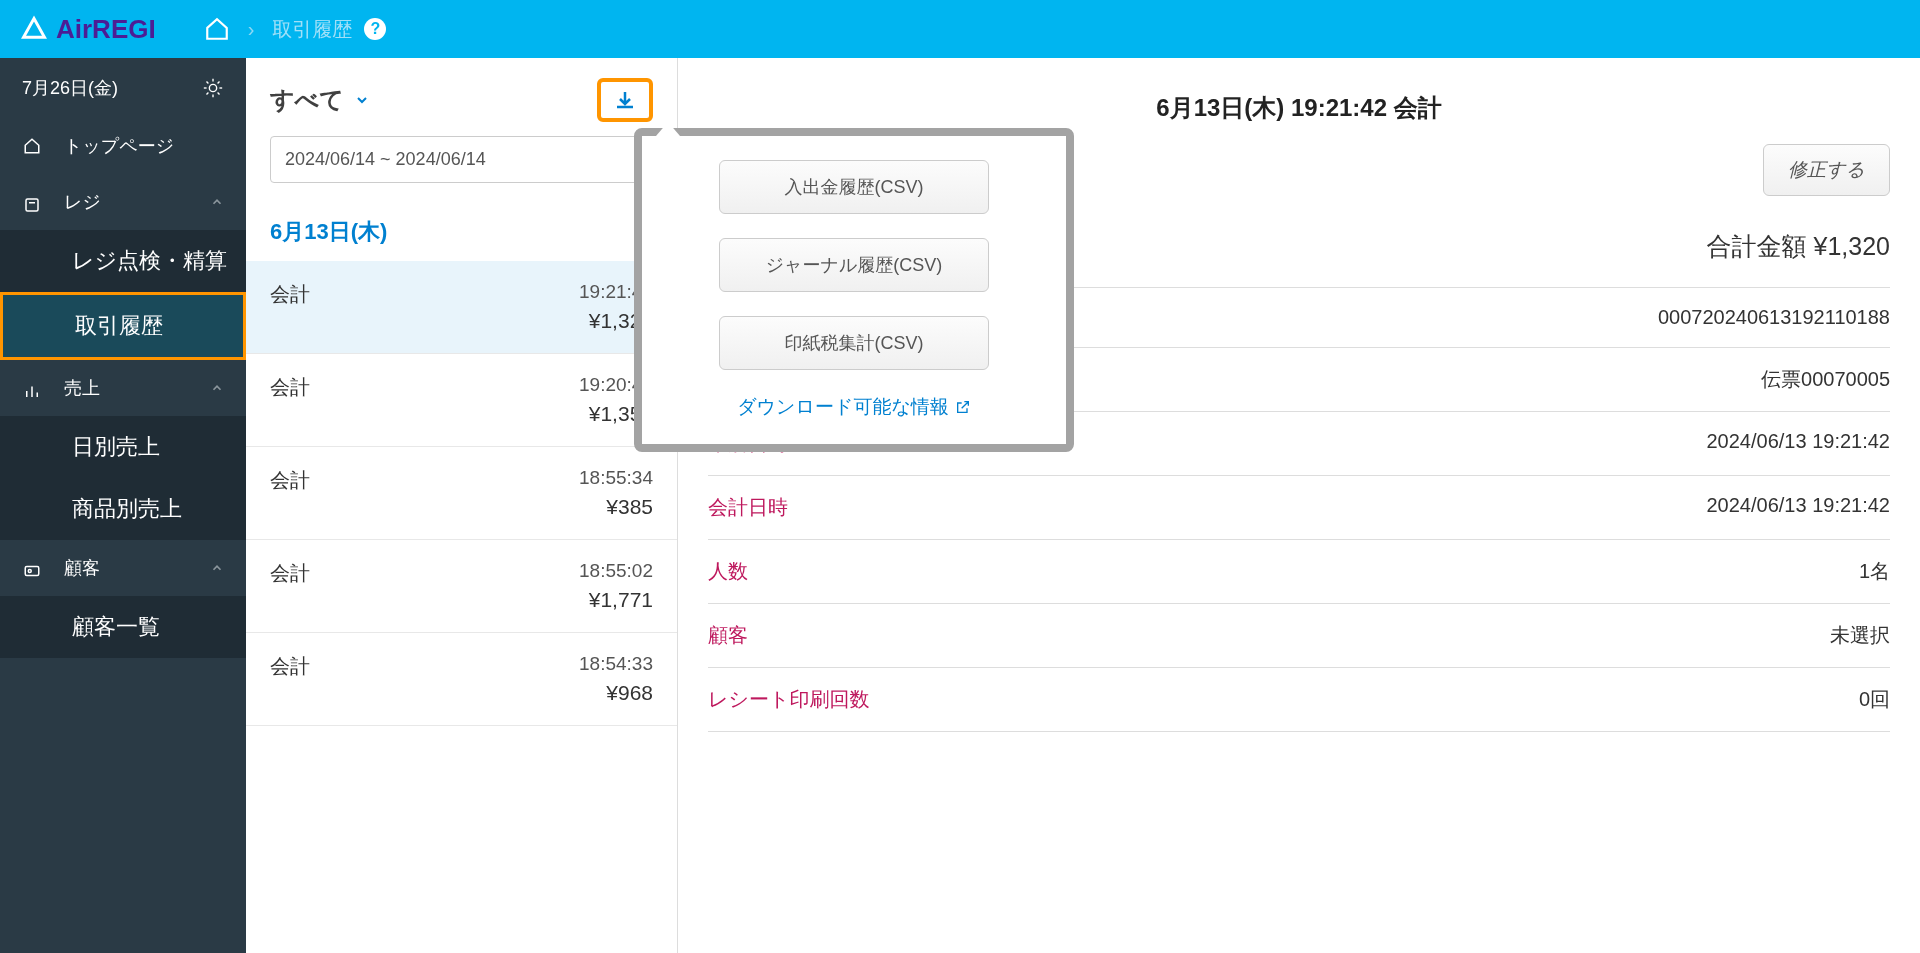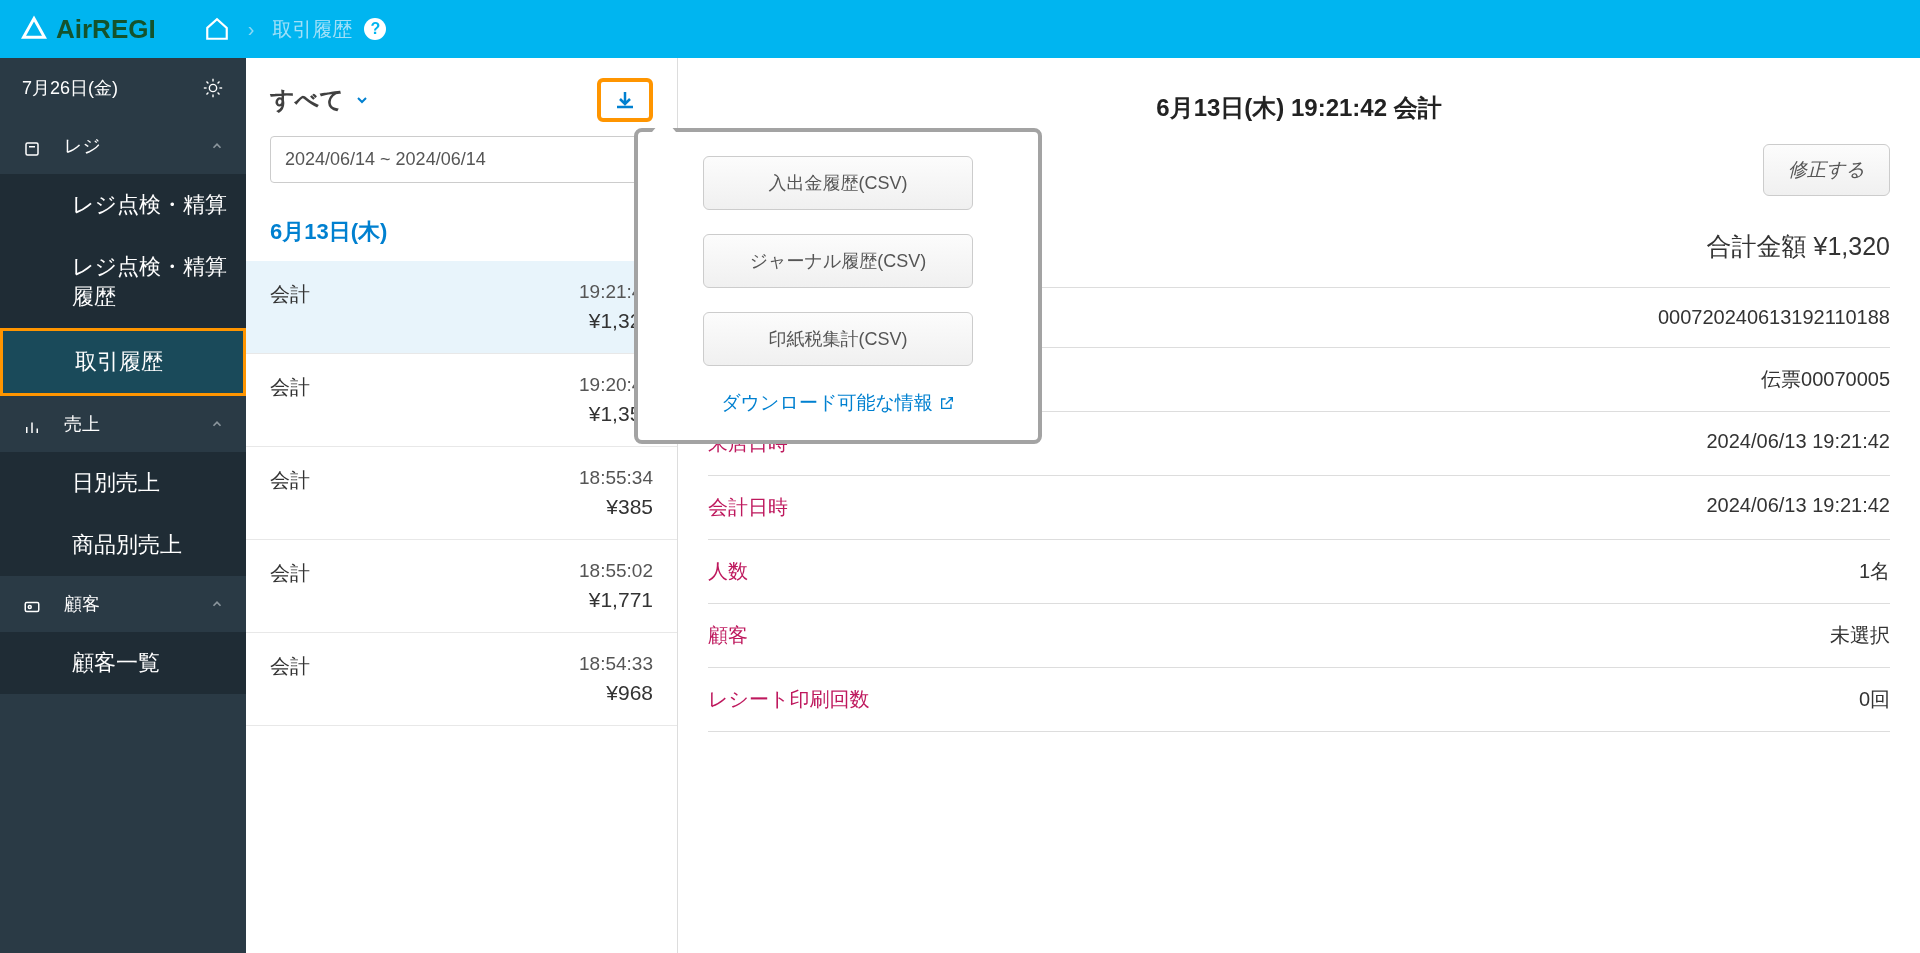--- a/index.html
+++ b/index.html
@@ -1,19 +1,19 @@
 <!DOCTYPE html>
 <html><head>
   <meta charset="utf-8">
   <style>
     * { margin: 0; padding: 0; box-sizing: border-box; }
     body { font-family: -apple-system, BlinkMacSystemFont, "Segoe UI", "Hiragino Sans", sans-serif; background: #fff; overflow: hidden; }
     
     .header { background: #00b5f0; height: 58px; display: flex; align-items: center; padding: 0 20px; }
-    .logo { display: flex; align-items: center; color: #14532d; font-size: 26px; font-weight: 600; }
+    .logo { display: flex; align-items: center; color: #4c1d95; font-size: 26px; font-weight: 600; }
     .logo-icon { width: 28px; height: 28px; margin-right: 8px; }
     .home-icon { margin-left: 48px; color: #fff; }
     .breadcrumb-sep { color: #8fd9f5; margin: 0 18px; font-size: 20px; }
     .breadcrumb-text { color: #a0e0f8; font-size: 20px; }
     .help-icon { width: 22px; height: 22px; background: #fff; border-radius: 50%; display: flex; align-items: center; justify-content: center; color: #00b5f0; font-weight: bold; margin-left: 12px; font-size: 16px; }
     
     .container { display: flex; height: calc(100vh - 58px); }
     
     .sidebar { width: 246px; background: #2a3a45; color: #fff; overflow-y: auto; }
     .date-header { padding: 18px 22px; display: flex; justify-content: space-between; align-items: center; font-size: 18px; }
@@ -34,21 +34,21 @@
     .date-input-row { padding: 14px 24px; }
     .date-input { width: 100%; padding: 12px 14px; border: 1px solid #ccc; border-radius: 4px; font-size: 18px; color: #555; }
     .section-date { padding: 20px 24px 14px; color: #0080d0; font-size: 22px; font-weight: 700; }
     .txn-item { padding: 20px 24px; border-bottom: 1px solid #e8e8e8; display: flex; justify-content: space-between; }
     .txn-item.selected { background: #e8f4fb; }
     .txn-label { font-size: 20px; color: #333; }
     .txn-right { text-align: right; }
     .txn-time { font-size: 19px; color: #555; }
     .txn-amount { font-size: 21px; color: #333; margin-top: 6px; }
     
-    .popover { position: absolute; left: 634px; top: 128px; width: 408px; background: #fff; border: 4px solid #a3a3a3; border-radius: 8px; padding: 24px; z-index: 10; }
+    .popover { position: absolute; left: 634px; top: 128px; width: 440px; background: #fff; border: 8px solid #a3a3a3; border-radius: 8px; padding: 24px; z-index: 10; }
     .popover-arrow { position: absolute; top: -14px; left: 14px; width: 0; height: 0; border-left: 12px solid transparent; border-right: 12px solid transparent; border-bottom: 14px solid #fff; }
     .popover-btn { display: block; width: 270px; margin: 0 auto 24px; padding: 14px; background: linear-gradient(#fcfcfc, #f0f0f0); border: 1px solid #ccc; border-radius: 6px; text-align: center; font-size: 18px; color: #555; cursor: pointer; }
     .popover-btn:last-of-type { margin-bottom: 24px; }
     .popover-link { display: flex; align-items: center; justify-content: center; color: #0080d0; font-size: 19px; cursor: pointer; }
     .external-icon { margin-left: 6px; }
     
     .detail { flex: 1; overflow-y: auto; padding: 0 30px; }
     .detail-title { text-align: center; padding: 34px 0 20px; font-size: 24px; font-weight: 700; color: #222; }
     .edit-row { display: flex; justify-content: flex-end; padding-bottom: 20px; }
     .edit-btn { padding: 12px 24px; background: linear-gradient(#fcfcfc, #f0f0f0); border: 1px solid #ccc; border-radius: 6px; font-size: 19px; color: #555; cursor: pointer; font-style: italic; }
@@ -85,38 +85,45 @@
           <line x1="12" y1="19" x2="12" y2="22"></line>
           <line x1="2" y1="12" x2="5" y2="12"></line>
           <line x1="19" y1="12" x2="22" y2="12"></line>
           <line x1="4.9" y1="4.9" x2="7" y2="7"></line>
           <line x1="17" y1="17" x2="19.1" y2="19.1"></line>
           <line x1="4.9" y1="19.1" x2="7" y2="17"></line>
           <line x1="17" y1="7" x2="19.1" y2="4.9"></line>
         </svg>
     </div>
 
+    <div class="nav-item">
+      <span class="nav-icon">
+          <svg width="18" height="18" viewBox="0 0 24 24" fill="none" stroke="#fff" stroke-width="2">
+            <path d="M3 11 L12 3 L21 11 V21 H3 Z"></path>
+          </svg>
+        </span>
+      <span>トップページ</span>
+    </div>
 
     <div class="nav-item expandable">
       <div class="nav-item-content">
         <span class="nav-icon">
             <svg width="18" height="18" viewBox="0 0 24 24" fill="none" stroke="#fff" stroke-width="2">
               <rect x="4" y="4" width="16" height="16" rx="2"></rect>
               <line x1="8" y1="9" x2="16" y2="9"></line>
             </svg>
           </span>
         <span>レジ</span>
       </div>
       <svg class="chevron" width="14" height="14" viewBox="0 0 24 24" fill="none" stroke="currentColor" stroke-width="3">
           <path d="M6 15 L12 9 L18 15"></path>
         </svg>
     </div>
 
     <div class="nav-sub"><span>レジ点検・精算</span></div>
-    <div class="nav-sub"><span>レジ点検・精算履歴</span></div>
     <div class="nav-sub active"><span>取引履歴</span></div>
 
     <div class="nav-item expandable">
       <div class="nav-item-content">
         <span class="nav-icon">
             <svg width="18" height="18" viewBox="0 0 24 24" fill="none" stroke="#fff" stroke-width="2">
               <line x1="5" y1="20" x2="5" y2="12"></line>
               <line x1="12" y1="20" x2="12" y2="6"></line>
               <line x1="19" y1="20" x2="19" y2="14"></line>
             </svg>

